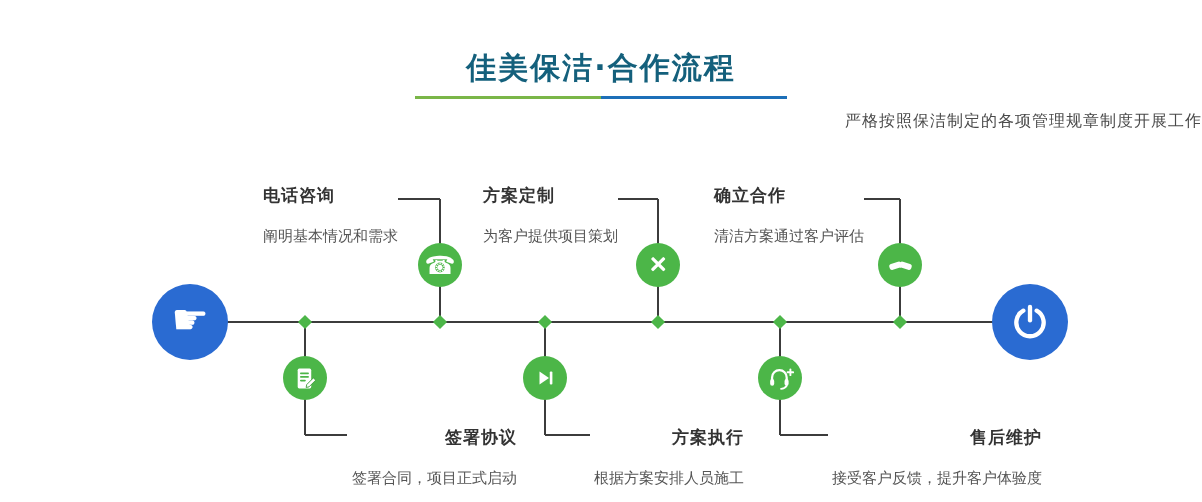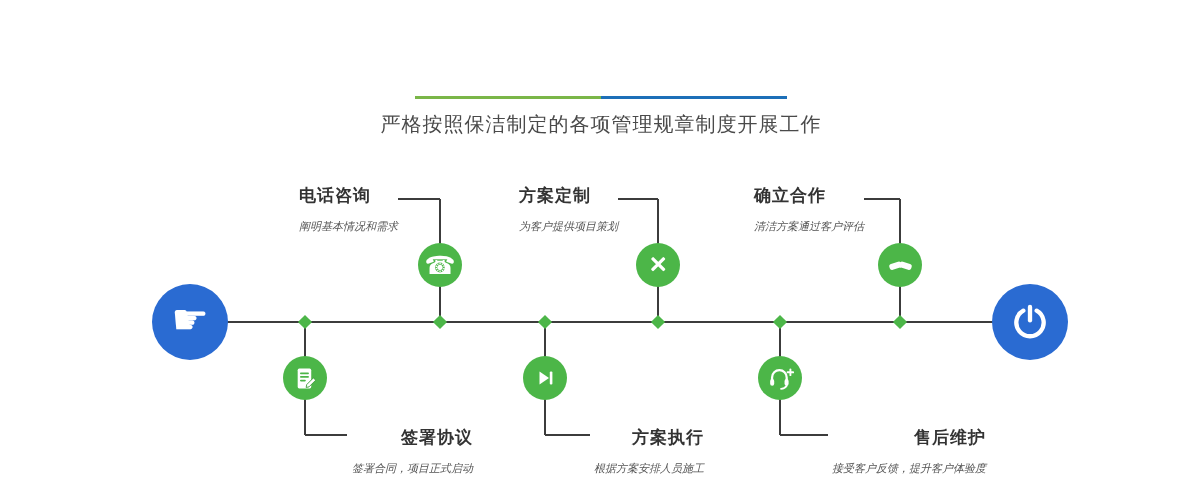--- a/index.html
+++ b/index.html
@@ -7,22 +7,22 @@
   body { font-family:"DejaVu Sans","Liberation Sans",sans-serif; }
   .canvas { position:relative; width:1202px; height:502px; background:#fff; overflow:hidden; margin:0 auto; }
 
   .title { position:absolute; top:48px; left:0; width:100%; text-align:center;
            font-size:30px; font-weight:bold; color:var(--title,#14607c); letter-spacing:2px; }
   .divider { position:absolute; top:96px; left:50%; transform:translateX(-50%);
              width:372px; height:3px; display:flex; }
   .seg { flex:1; height:100%; }
   .seg-green { background:var(--divider_green,#7ab648); }
   .seg-blue  { background:var(--divider_blue,#1d6fb8); }
-  .subtitle { position:absolute; top:111px; left:0; width:100%; text-align:center;
-              font-size:20px; color:#4a4a4a; letter-spacing:1px; }
+  .subtitle { position:absolute; top:111px; left:0; width:100%; text-align:right;
+              font-size:16px; color:#4a4a4a; letter-spacing:1px; }
 
   .main-line { position:absolute; left:190px; top:321px; width:840px; height:2px;
                background:var(--line,#3c3c3c); }
   .vline,.hline { position:absolute; background:var(--line,#3c3c3c); }
   .vline { width:2px; }
   .hline { height:2px; }
 
   .endpoint { position:absolute; width:76px; height:76px; border-radius:50%;
               background:var(--blue,#2a6bd2); display:flex; align-items:center; justify-content:center; z-index:3; }
   .diamond { position:absolute; width:10px; height:10px; background:var(--green,#4cb648);
@@ -31,27 +31,28 @@
                  background:var(--green,#4cb648); display:flex; align-items:center; justify-content:center; z-index:3; }
 
   .glyph { color:#fff; line-height:1; }
   .hand-glyph { font-size:42px; transform:translateY(-2px); }
   .phone-glyph { font-size:25px; }
 
   .step-text { position:absolute; z-index:2; }
   .step-text.top { text-align:left; }
   .step-text.bottom { text-align:right; }
   .step-title { font-size:17px; font-weight:bold; color:#333; letter-spacing:1px; }
-  .step-desc { margin-top:12px; font-size:11px; color:#555;font-style:italic; }
+  .step-desc { margin-top:20px; font-size:15px; color:#555; }
 </style>
 </head>
 <body>
 
 <div class="canvas">
 
+  <h1 class="title">佳美保洁·合作流程</h1>
   <div class="divider">
     <span class="seg seg-green"></span>
       <span class="seg seg-blue"></span>
   </div>
   <p class="subtitle">严格按照保洁制定的各项管理规章制度开展工作</p>
 
   <div class="main-line"></div>
 
   <div class="hline" style="left:398px; top:198px; width:42px;"></div>
   <div class="vline" style="left:439px; top:199px; height:123px;"></div>

